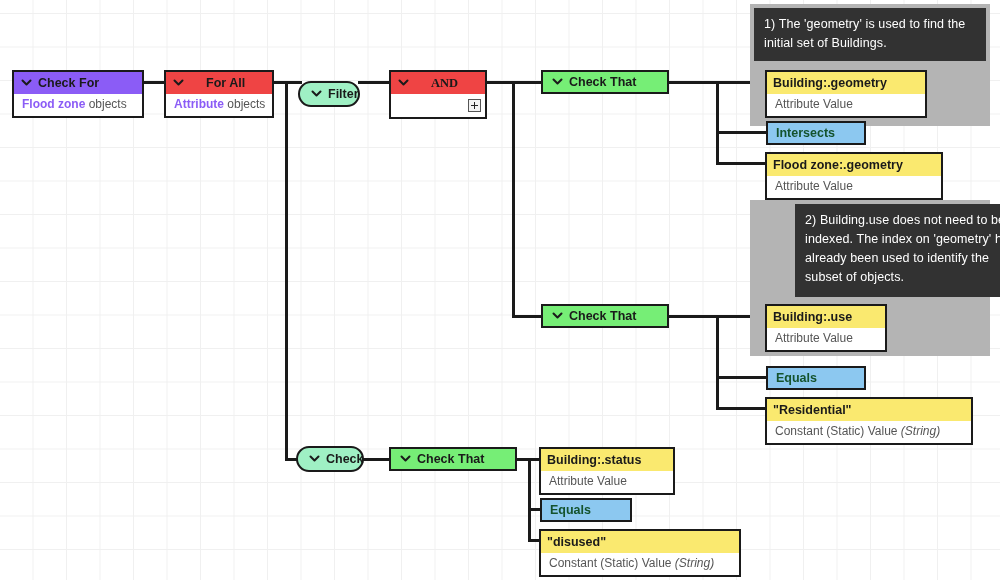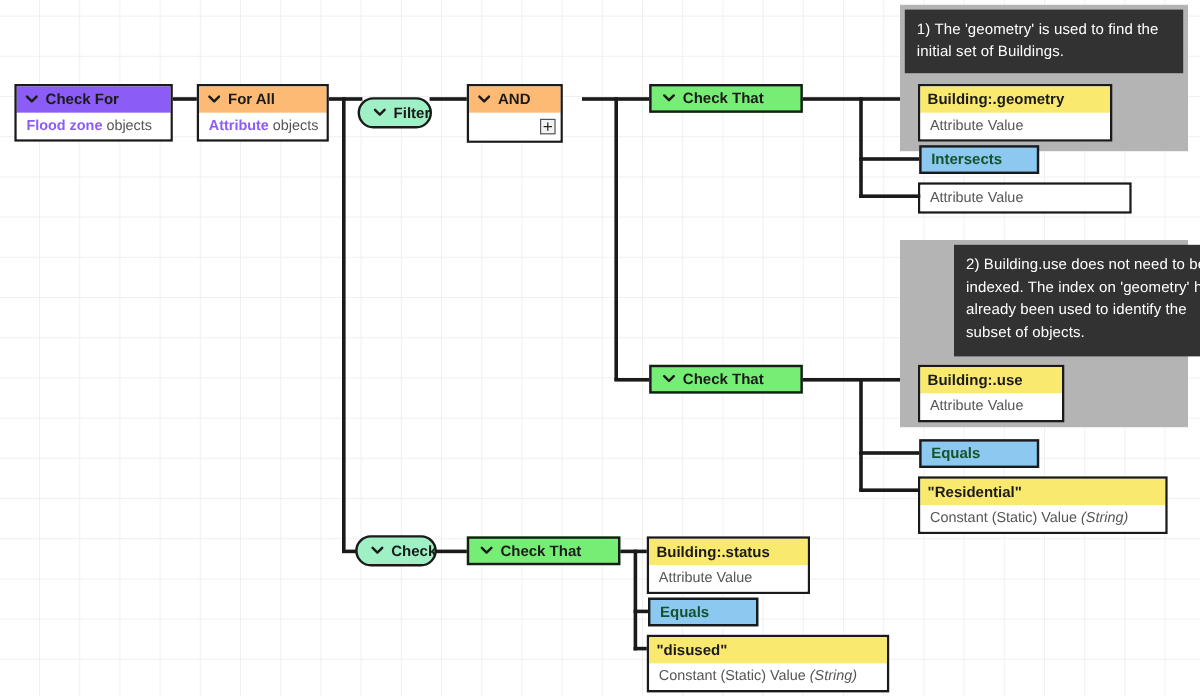--- a/index.html
+++ b/index.html
@@ -88,21 +88,21 @@
     height: 13px;
     margin-right: 5px;
     flex: none;
     position: relative;
     top: -1px;
   }
   .chev svg { display: block; }
 
   
   .purple .hdr { background: #8b5cf6; }
-  .green  .hdr { background: #fdba74; }
+  .green  .hdr { background: #ef4444; gap: 16px; }
 
   
   .pill {
     position: absolute;
     box-sizing: border-box;
     border: 2px solid #1a1a1a;
     border-radius: 13px;
     background: #9ff0c4;
     height: 26px;
     display: flex;
@@ -245,21 +245,21 @@
 
   <div class="pill" style="left:298px; top:69px; width:62px;margin-top:12px;">
     <span class="chev">
       <svg width="13" height="13" viewBox="0 0 13 13">
           <path d="M2.5 4.5 L6.5 8.5 L10.5 4.5" fill="none" stroke="#1a1a1a" stroke-width="2" stroke-linecap="round" stroke-linejoin="round"></path>
         </svg>
     </span>
     <span>Filter</span>
   </div>
 
-  <div class="node green" style="left:389px; top:70px; width:80px;">
+  <div class="node green" style="left:389px; top:70px; width:98px;font-family:Liberation Serif, serif;">
     <div class="hdr">
       <span class="chev">
         <svg width="13" height="13" viewBox="0 0 13 13">
             <path d="M2.5 4.5 L6.5 8.5 L10.5 4.5" fill="none" stroke="#1a1a1a" stroke-width="2" stroke-linecap="round" stroke-linejoin="round"></path>
           </svg>
       </span>
       <span>AND</span>
     </div>
     <div class="and-body">
       <div class="plus-btn"></div>
@@ -280,20 +280,23 @@
       <span>Building:.geometry</span>
     </div>
     <div class="sub">Attribute Value</div>
   </div>
 
   <div class="op-node" style="left:766px; top:121px; width:100px;">
     <span>Intersects</span>
   </div>
 
   <div class="node" style="left:765px; top:152px; width:178px;">
+    <div class="hdr" style="background:#fae96f;">
+      <span>Flood zone:.geometry</span>
+    </div>
     <div class="sub">Attribute Value</div>
   </div>
 
   <div class="simple-green" style="left:541px; top:304px; width:128px;">
     <span class="chev">
       <svg width="13" height="13" viewBox="0 0 13 13">
           <path d="M2.5 4.5 L6.5 8.5 L10.5 4.5" fill="none" stroke="#1a1a1a" stroke-width="2" stroke-linecap="round" stroke-linejoin="round"></path>
         </svg>
     </span>
     <span>Check That</span>

